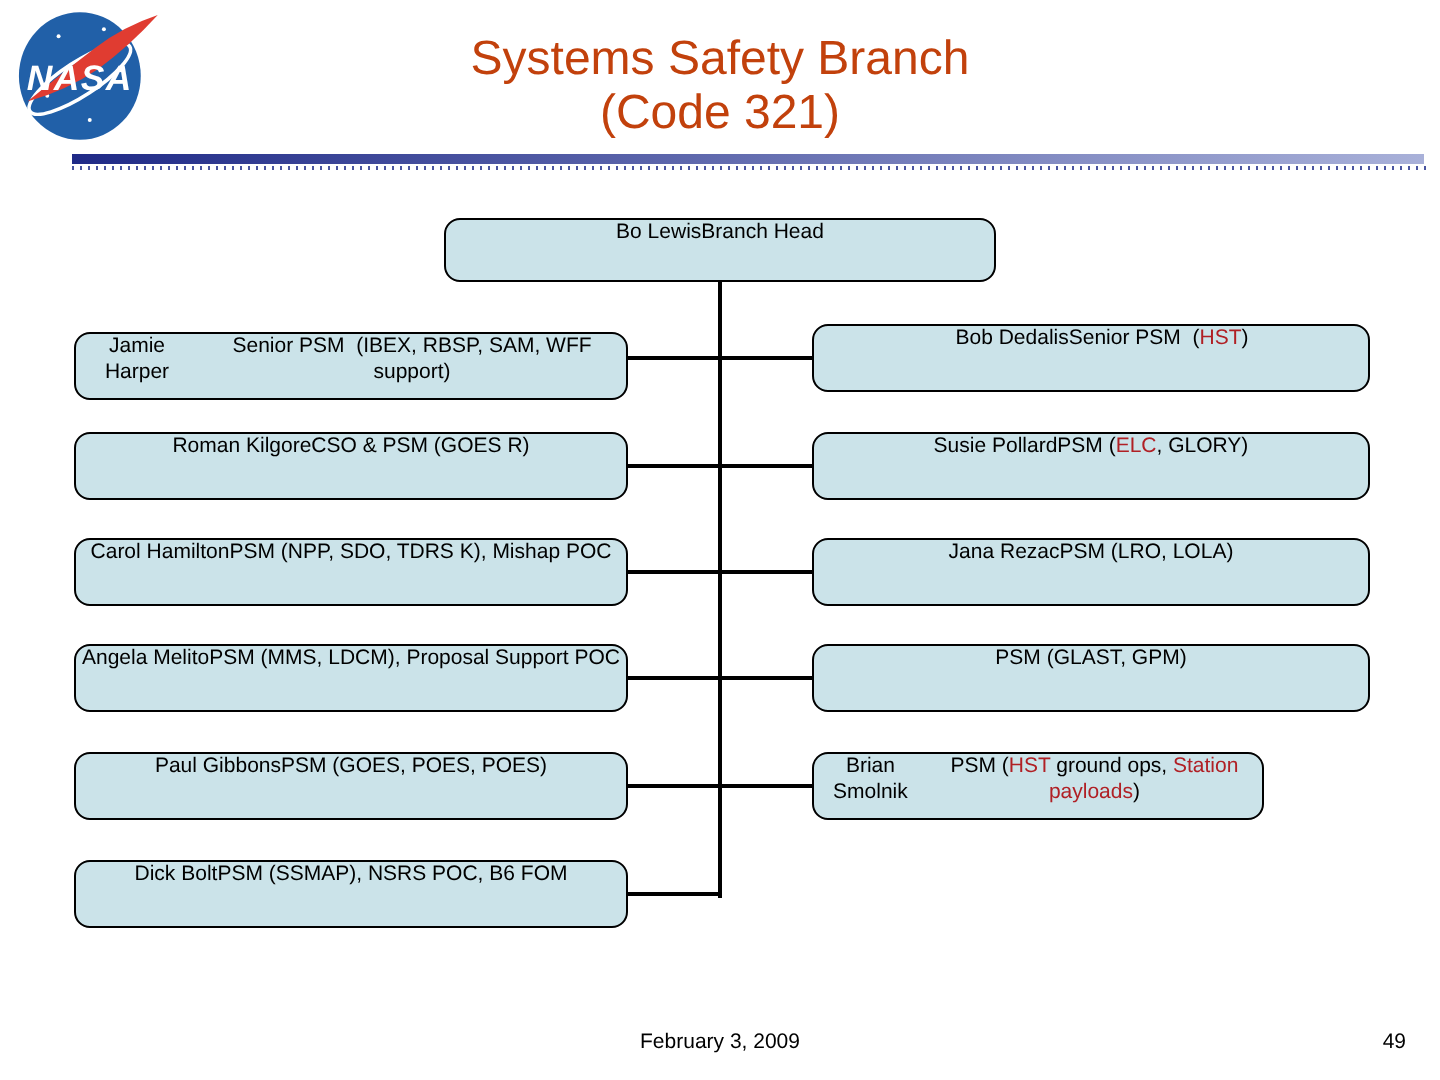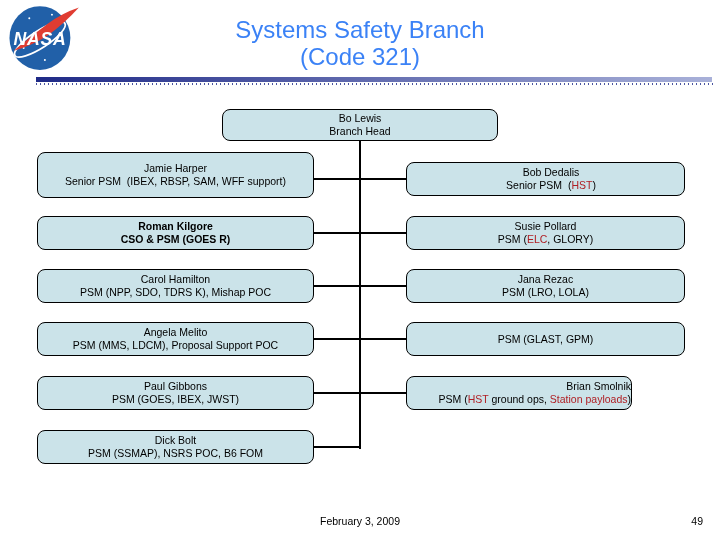--- a/index.html
+++ b/index.html
@@ -3,29 +3,29 @@
 <meta charset="utf-8">
 <style>
   html,body{margin:0;padding:0;background:#fff;}
   .slide{
     position:relative;width:720px;height:540px;background:#fff;overflow:hidden;
     font-family:"Liberation Sans",sans-serif;color:#000;
   }
   
   .logo{position:absolute;left:8px;top:4px;width:78px;height:68px;}
   .title{position:absolute;left:0;right:0;top:16px;text-align:center;
-         font-size:24px;line-height:27px;color:#3b82f6;}
+         font-size:24px;line-height:27px;color:#c2410c;}
   .divider{position:absolute;left:36px;top:77px;width:676px;height:5px;
            background:linear-gradient(90deg,var(--divider-start),var(--divider-end));}
   .divider-dots{position:absolute;left:36px;top:83px;width:680px;height:2px;
            background-image:repeating-linear-gradient(90deg,#4a55a0 0 1px,transparent 1px 4px);}
   
   .org-box{
     position:absolute;background:var(--box-fill);border:1.5px solid var(--box-border);
-    border-radius:8px;display:flex;flex-direction:column;justify-content:center;
+    border-radius:8px;display:flex;flex-direction:row;justify-content:center;
     text-align:center;font-size:10.5px;line-height:13px;box-sizing:border-box;
   }
   .box-role{white-space:pre-wrap;}
   .hl{color:var(--hl);font-weight:normal;}
   .connector{position:absolute;background:#000;}
   
   .footer-date{position:absolute;left:0;right:0;top:515px;text-align:center;font-size:10.5px;}
   .page-number{position:absolute;top:515px;right:17px;font-size:10.5px;}
 </style>
 </head>
@@ -53,30 +53,30 @@
   <div class="divider"></div>
   <div class="divider-dots"></div>
 
   <div id="chart">
       <div class="connector" style="left: 359px; top: 141px; width: 2px; height: 308px;"></div>
       <div class="org-box" style="left: 222px; top: 109px; width: 276px; height: 32px;">
         <div class="box-name">Bo Lewis</div>
         <div class="box-role"><span>Branch Head</span></div>
       </div>
       <div class="connector" style="left: 314px; top: 178px; width: 92px; height: 2px;"></div>
-      <div class="org-box" style="left: 37px; top: 152px; width: 277px; height: 46px;">
+      <div class="org-box" style="left: 37px; top: 166px; width: 277px; height: 34px;">
         <div class="box-name">Jamie Harper</div>
         <div class="box-role"><span>Senior PSM  (IBEX, RBSP, SAM, WFF support)</span></div>
       </div>
       <div class="org-box" style="left: 406px; top: 162px; width: 279px; height: 34px; padding-left: 11px;">
         <div class="box-name">Bob Dedalis</div>
         <div class="box-role"><span>Senior PSM  (</span><span class="hl">HST</span><span>)</span></div>
       </div>
       <div class="connector" style="left: 314px; top: 232px; width: 92px; height: 2px;"></div>
-      <div class="org-box" style="left: 37px; top: 216px; width: 277px; height: 34px; font-weight: bold;">
+      <div class="org-box" style="left: 37px; top: 216px; width: 277px; height: 34px;">
         <div class="box-name">Roman Kilgore</div>
         <div class="box-role"><span>CSO &amp; PSM (GOES R)</span></div>
       </div>
       <div class="org-box" style="left: 406px; top: 216px; width: 279px; height: 34px;">
         <div class="box-name">Susie Pollard</div>
         <div class="box-role"><span>PSM (</span><span class="hl">ELC</span><span>, GLORY)</span></div>
       </div>
       <div class="connector" style="left: 314px; top: 285px; width: 92px; height: 2px;"></div>
       <div class="org-box" style="left: 37px; top: 269px; width: 277px; height: 34px;">
         <div class="box-name">Carol Hamilton</div>
@@ -90,23 +90,23 @@
       <div class="org-box" style="left: 37px; top: 322px; width: 277px; height: 34px;">
         <div class="box-name">Angela Melito</div>
         <div class="box-role"><span>PSM (MMS, LDCM), Proposal Support POC</span></div>
       </div>
       <div class="org-box" style="left: 406px; top: 322px; width: 279px; height: 34px;">
         <div class="box-role"><span>PSM (GLAST, GPM)</span></div>
       </div>
       <div class="connector" style="left: 314px; top: 392px; width: 92px; height: 2px;"></div>
       <div class="org-box" style="left: 37px; top: 376px; width: 277px; height: 34px; text-align: center;">
         <div class="box-name">Paul Gibbons</div>
-        <div class="box-role"><span>PSM (GOES, IBEX, JWST)</span></div>
+        <div class="box-role"><span>PSM (GOES, POES, POES)</span></div>
       </div>
-      <div class="org-box" style="left: 406px; top: 376px; width: 226px; height: 34px; align-items: flex-end;">
+      <div class="org-box" style="left: 406px; top: 376px; width: 226px; height: 34px;">
         <div class="box-name">Brian Smolnik</div>
         <div class="box-role"><span>PSM (</span><span class="hl">HST</span><span> ground ops, </span><span class="hl">Station payloads</span><span>)</span></div>
       </div>
       <div class="connector" style="left: 314px; top: 446px; width: 47px; height: 2px;"></div>
       <div class="org-box" style="left: 37px; top: 430px; width: 277px; height: 34px;">
         <div class="box-name">Dick Bolt</div>
         <div class="box-role"><span>PSM (SSMAP), NSRS POC, B6 FOM</span></div>
       </div>
     </div>
 

